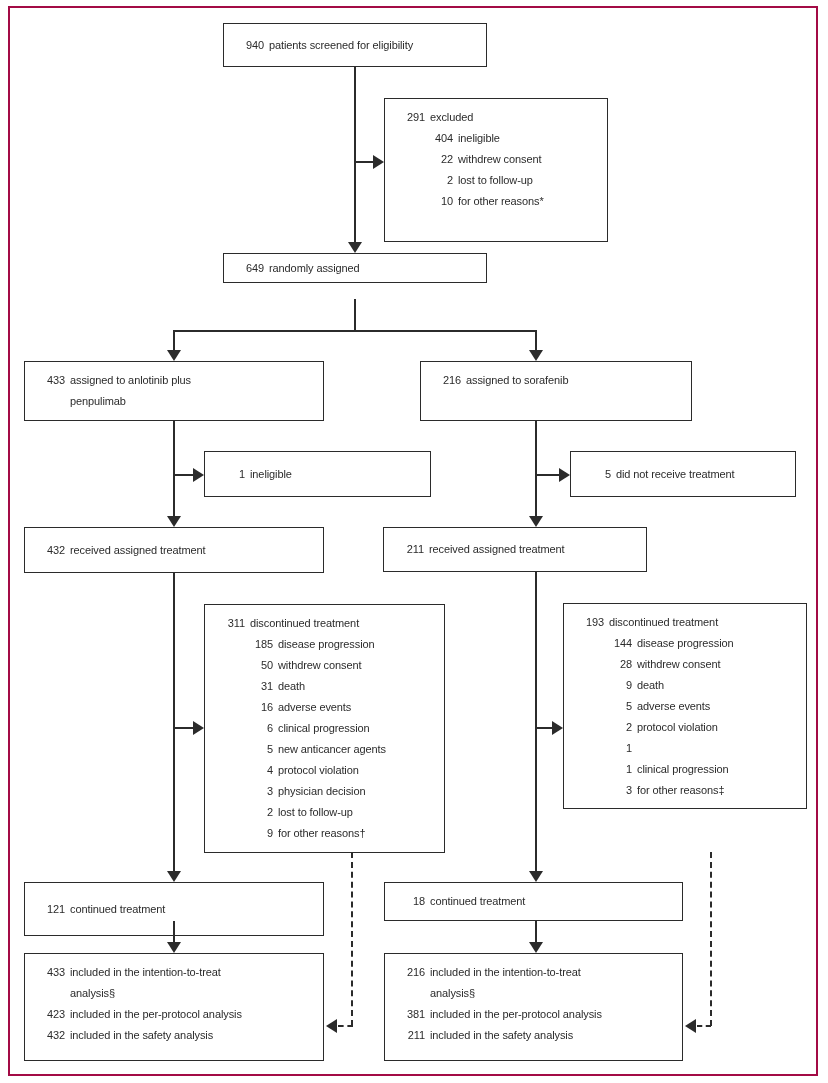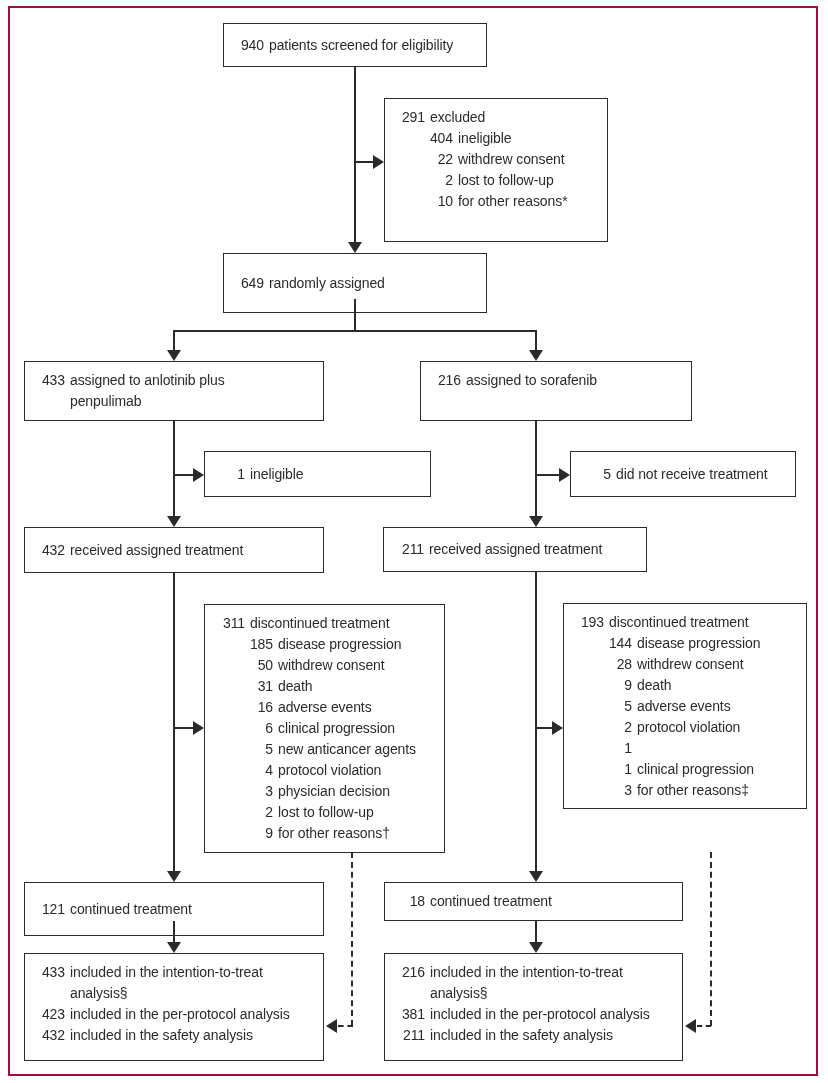--- a/index.html
+++ b/index.html
@@ -1,21 +1,21 @@
 <!DOCTYPE html>
 <html style="--frame: #A30B45; --ink: #2b2b2b; --bg: #ffffff;"><head>
 <meta charset="utf-8">
 <style>
   html,body{margin:0;padding:0;background:#ffffff;}
   #stage{
     position:relative;
     width:828px;height:1083px;
     background:var(--bg,#ffffff);
     font-family:"Liberation Sans","DejaVu Sans",sans-serif;
-    font-size:14px;line-height:21px;
+    font-size:11px;line-height:21px;
     color:var(--ink,#2b2b2b);
     letter-spacing:-0.1px;
     overflow:hidden;
   }
   #frame{
     position:absolute;left:8px;top:6px;width:810px;height:1070px;
     box-sizing:border-box;
     border:2px solid var(--frame,#A30B45);
   }
   .box{
@@ -65,21 +65,21 @@
       </div>
       <div class="line l1">
         <span class="num">2</span>
         <span class="lbl">lost to follow-up</span>
       </div>
       <div class="line l1">
         <span class="num">10</span>
         <span class="lbl">for other reasons*</span>
       </div>
     </div>
-  <div class="box vcenter" style="left:223px;top:253px;width:264px;height:60px">
+  <div class="box vcenter" style="left:223px;top:253px;width:264px;height:30px">
       <div class="line l0">
         <span class="num">649</span>
         <span class="lbl">randomly assigned</span>
       </div>
     </div>
   <div class="box" style="left:24px;top:361px;width:300px;height:60px">
       <div class="line l0">
         <span class="num">433</span>
         <span class="lbl">assigned to anlotinib plus
 penpulimab</span>

